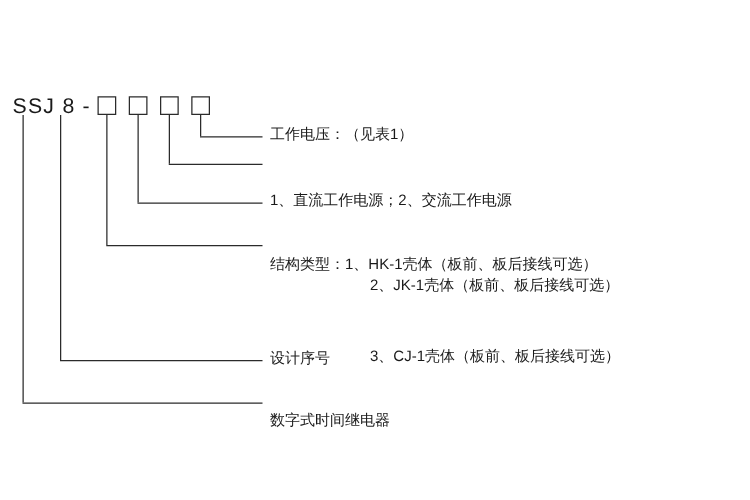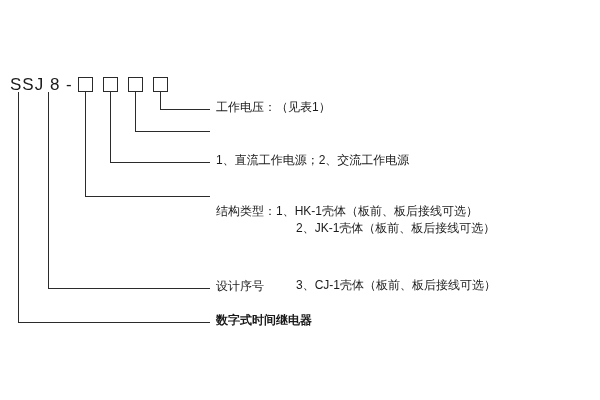--- a/index.html
+++ b/index.html
@@ -79,15 +79,15 @@
   <div class="label" style="left:216px; top:188px;margin-top:17px;">结构类型：1、HK-1壳体（板前、板后接线可选）</div>
   <div class="label" style="left:296px; top:222px;">2、JK-1壳体（板前、板后接线可选）</div>
   <div class="label" style="left:296px; top:256px;margin-top:23px;">3、CJ-1壳体（板前、板后接线可选）</div>
 
   <div class="vline" style="left:48px; top:92px; height:196px;"></div>
   <div class="hline" style="left:48px; top:288px; width:162px;"></div>
   <div class="label" style="left:216px; top:280px;">设计序号</div>
 
   <div class="vline" style="left:18px; top:92px; height:230px;"></div>
   <div class="hline" style="left:18px; top:322px; width:192px;"></div>
-  <div class="label" style="left:216px; top:314px;font-weight:bold;">数字式时间继电器</div>
+  <div class="label" style="left:216px; top:330px;">数字式时间继电器</div>
 
 </div>
 
 </body></html>

